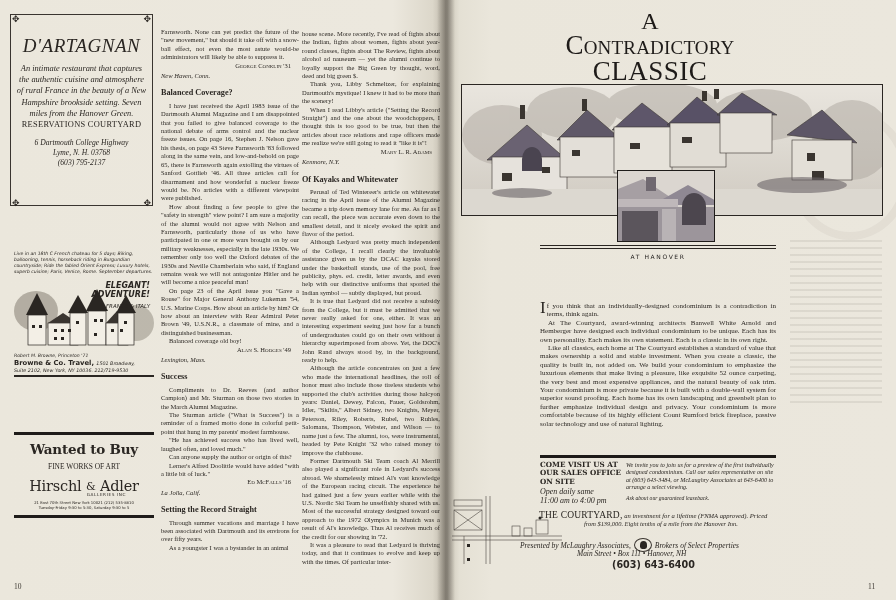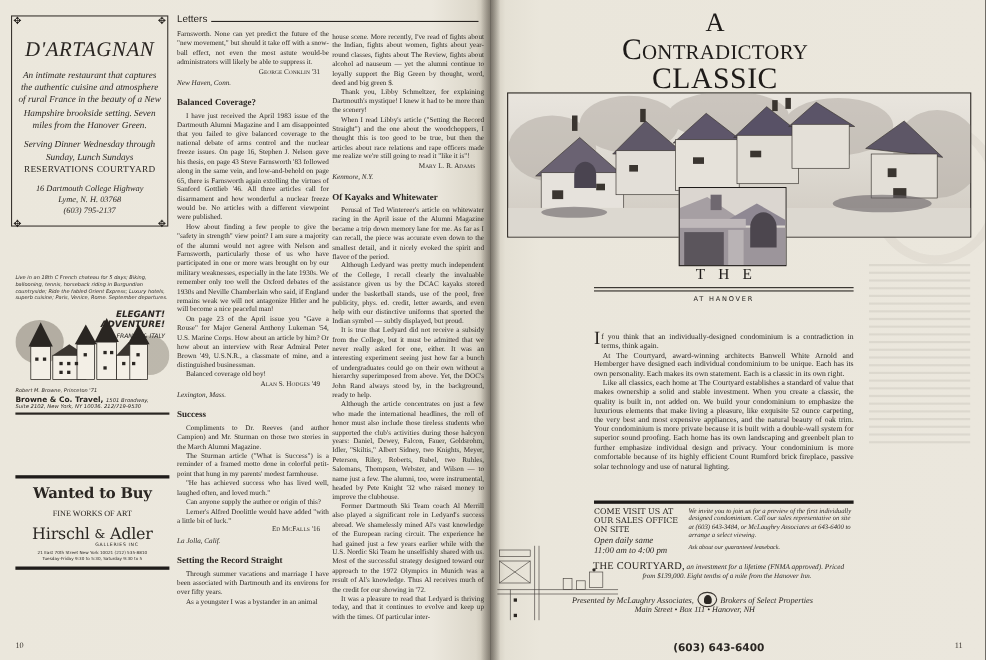--- a/index.html
+++ b/index.html
@@ -90,60 +90,59 @@
   .court .name { font-size: 23px; letter-spacing: 7.2px; line-height: 24px; padding-left: 7px; }
   .court .at { font-family: "DejaVu Sans", sans-serif; font-size: 6px; letter-spacing: 1.6px; margin-top: 4px; }
 
   .body-copy { position: absolute; left: 540px; top: 302px; width: 236px; font-size: 7px; line-height: 8.4px; text-align: justify; color: #2b2723; }
   .body-copy p { text-indent: 8px; }
   .body-copy p.first { text-indent: 0; }
   .body-copy .dropcap { font-size: 17px; line-height: 12px; float: left; margin-right: 1px; margin-top: 0px; font-weight: normal; }
 
   .sales-rule { position: absolute; left: 540px; top: 455px; width: 236px; height: 3px; background: #1d1a18; }
   .sales-left { position: absolute; left: 540px; top: 461px; width: 86px; }
-  .sales-left .head { font-family: "DejaVu Serif", serif; font-size: 7.2px; font-weight: normal; line-height: 8.3px; }
+  .sales-left .head { font-family: "DejaVu Serif", serif; font-size: 7.2px; font-weight: bold; line-height: 8.3px; }
   .sales-left .hours { font-style: italic; font-size: 8px; line-height: 9.6px; margin-top: 1px; }
   .sales-right { position: absolute; left: 626px; top: 462px; width: 150px; font-style: italic; font-size: 6.1px; line-height: 7.4px; }
   .sales-right .lease { font-size: 5.6px; margin-top: 3px; }
 
   .map { position: absolute; left: 452px; top: 496px; width: 110px; height: 68px; }
   .tagline2 { position: absolute; left: 539px; top: 511px; width: 250px; font-size: 6.6px; line-height: 8px; white-space: nowrap; }
   .tagline2 .nm { font-size: 9.5px; letter-spacing: 0.2px; }
   .tagline2 .it { font-style: italic; }
   .tagline2 .l2 { padding-left: 45px; font-style: italic; font-size: 6.4px; }
 
   .presented { position: absolute; left: 520px; top: 538px; width: 320px; font-style: italic; font-size: 7.5px; line-height: 9px; text-align: left; white-space: nowrap; }
   .presented .logo { display: inline-block; width: 18px; height: 14px; border: 1px solid #3a3530; border-radius: 50%; vertical-align: -4px; margin: 0 3px; position: relative; }
   .presented .logo::after { content: ""; position: absolute; left: 5px; top: 2px; width: 7px; height: 8px; background: #2a2622; border-radius: 50% 50% 30% 30%; }
   .addr-line { position: absolute; left: 577px; top: 549px; font-style: italic; font-size: 7.4px; white-space: nowrap; }
-  .phone { position: absolute; left: 612px; top: 584px; font-family: "DejaVu Sans", sans-serif; font-weight: bold; font-size: 9.6px; white-space: nowrap; }
+  .phone { position: absolute; left: 612px; top: 559px; font-family: "DejaVu Sans", sans-serif; font-weight: bold; font-size: 9.6px; white-space: nowrap; }
 
   
   .ghost { position: absolute; left: 790px; top: 240px; width: 92px; height: 200px; opacity: 0.08; }
   .ghost div { height: 2px; background: #3a3530; margin-bottom: 5px; }
   .ghost-wheel { position: absolute; left: 790px; top: 110px; width: 120px; height: 130px; border: 8px solid rgba(70,60,50,0.05); border-radius: 50%; }
 </style>
 </head>
 <body>
 
 <div class="spread">
 
   <div class="page-left">
 
     <div class="ad-dartagnan">
       <span class="corner tl">✥</span>
       <span class="corner tr">✥</span>
       <span class="corner bl">✥</span>
       <span class="corner br">✥</span>
       <h2>D'ARTAGNAN</h2>
       <div class="tagline">An intimate restaurant that captures the authentic cuisine and atmosphere of rural France in the beauty of a New Hampshire brookside setting. Seven miles from the Hanover Green.</div>
-      <div class="hours">Serving Dinner Wednesday through Sunday, Lunch Sundays</div>
       <div class="reserve">RESERVATIONS COURTYARD</div>
       <div class="addr">
-        <div>16 Dartmouth College Highway</div>
+        <div>6 Dartmouth College Highway</div>
         <div>Lyme, N. H. 03768</div>
         <div>(603) 795-2137</div>
       </div>
     </div>
 
     <div class="ad-browne">
       <div class="blurb">Live in an 18th C French chateau for 5 days; Biking, ballooning, tennis, horseback riding in Burgundian countryside; Ride the fabled Orient Express; Luxury hotels, superb cuisine; Paris, Venice, Rome. September departures.</div>
       <svg class="castle" viewBox="0 0 140 64">
         <ellipse cx="22" cy="26" rx="22" ry="20" fill="#8d877c" opacity="0.6"></ellipse>
         <ellipse cx="122" cy="38" rx="18" ry="18" fill="#8d877c" opacity="0.5"></ellipse>
@@ -204,24 +203,20 @@
       <div class="galleries">GALLERIES INC</div>
       <div class="fine">
         <div>21 East 70th Street  New York 10021 (212) 535-8810</div>
         <div>Tuesday-Friday  9:30 to 5:30,  Saturday  9:30 to 5</div>
       </div>
       <div class="rule-bot"></div>
     </div>
 
     <div class="page-no-left">10</div>
 
-    <div class="letters-head">
-      <span>Letters</span>
-      <div class="line"></div>
-    </div>
 
     <div class="col col1">
       <p class="noind">Farnsworth. None can yet predict the future of the "new movement," but should it take off with a snow-ball effect, not even the most astute would-be administrators will likely be able to suppress it.</p>
       <p class="sig">George Conklin '31</p>
       <p class="place">New Haven, Conn.</p>
       <h4>Balanced Coverage?</h4>
       <p>I have just received the April 1983 issue of the Dartmouth Alumni Magazine and I am disappointed that you failed to give balanced coverage to the national debate of arms control and the nuclear freeze issues. On page 16, Stephen J. Nelson gave his thesis, on page 43 Steve Farnsworth '83 followed along in the same vein, and low-and-behold on page 65, there is Farnsworth again extolling the virtues of Sanford Gottlieb '46. All three articles call for disarmament and how wonderful a nuclear freeze would be. No articles with a different viewpoint were published.</p>
       <p>How about finding a few people to give the "safety in strength" view point? I am sure a majority of the alumni would not agree with Nelson and Farnsworth, particularly those of us who have participated in one or more wars brought on by our military weaknesses, especially in the late 1930s. We remember only too well the Oxford debates of the 1930s and Neville Chamberlain who said, if England remains weak we will not antagonize Hitler and he will become a nice peaceful man!</p>
       <p>On page 23 of the April issue you "Gave a Rouse" for Major General Anthony Lukeman '54, U.S. Marine Corps. How about an article by him? Or how about an interview with Rear Admiral Peter Brown '49, U.S.N.R., a classmate of mine, and a distinguished businessman.</p>
       <p>Balanced coverage old boy!</p>
@@ -349,21 +344,20 @@
     <rect x="28" y="6" width="10" height="14" fill="#6f6870"></rect>
     <rect x="0" y="28" width="60" height="8" fill="#bfb8ba"></rect>
     <rect x="0" y="36" width="98" height="36" fill="#9c959b"></rect>
     <rect x="4" y="40" width="36" height="30" fill="#5b555c"></rect>
     <rect x="44" y="38" width="14" height="34" fill="#b9b3b5"></rect>
     <path d="M64 36 a12 14 0 0 1 24 0 v18 h-24z" fill="#4c464e"></path>
   </svg>
 </div>
 
 <div class="court">
-  <div class="the">THE</div>
   <div class="rule"></div>
   <div class="rule"></div>
   <div class="at">AT HANOVER</div>
 </div>
 
 <div class="body-copy">
   <p class="first"><span class="dropcap">I</span><span>f you think that an individually-designed condominium is a contradiction in terms, think again.</span></p>
   <p>At The Courtyard, award-winning architects Banwell White Arnold and Hemberger have designed each individual condominium to be unique. Each has its own personality. Each makes its own statement. Each is a classic in its own right.</p>
   <p>Like all classics, each home at The Courtyard establishes a standard of value that makes ownership a solid and stable investment. When you create a classic, the quality is built in, not added on. We build your condominium to emphasize the luxurious elements that make living a pleasure, like exquisite 52 ounce carpeting, the very best and most expensive appliances, and the natural beauty of oak trim. Your condominium is more private because it is built with a double-wall system for superior sound proofing. Each home has its own landscaping and greenbelt plan to further emphasize individual design and privacy. Your condominium is more comfortable because of its highly efficient Count Rumford brick fireplace, passive solar technology and use of natural lighting.</p>
 </div>

